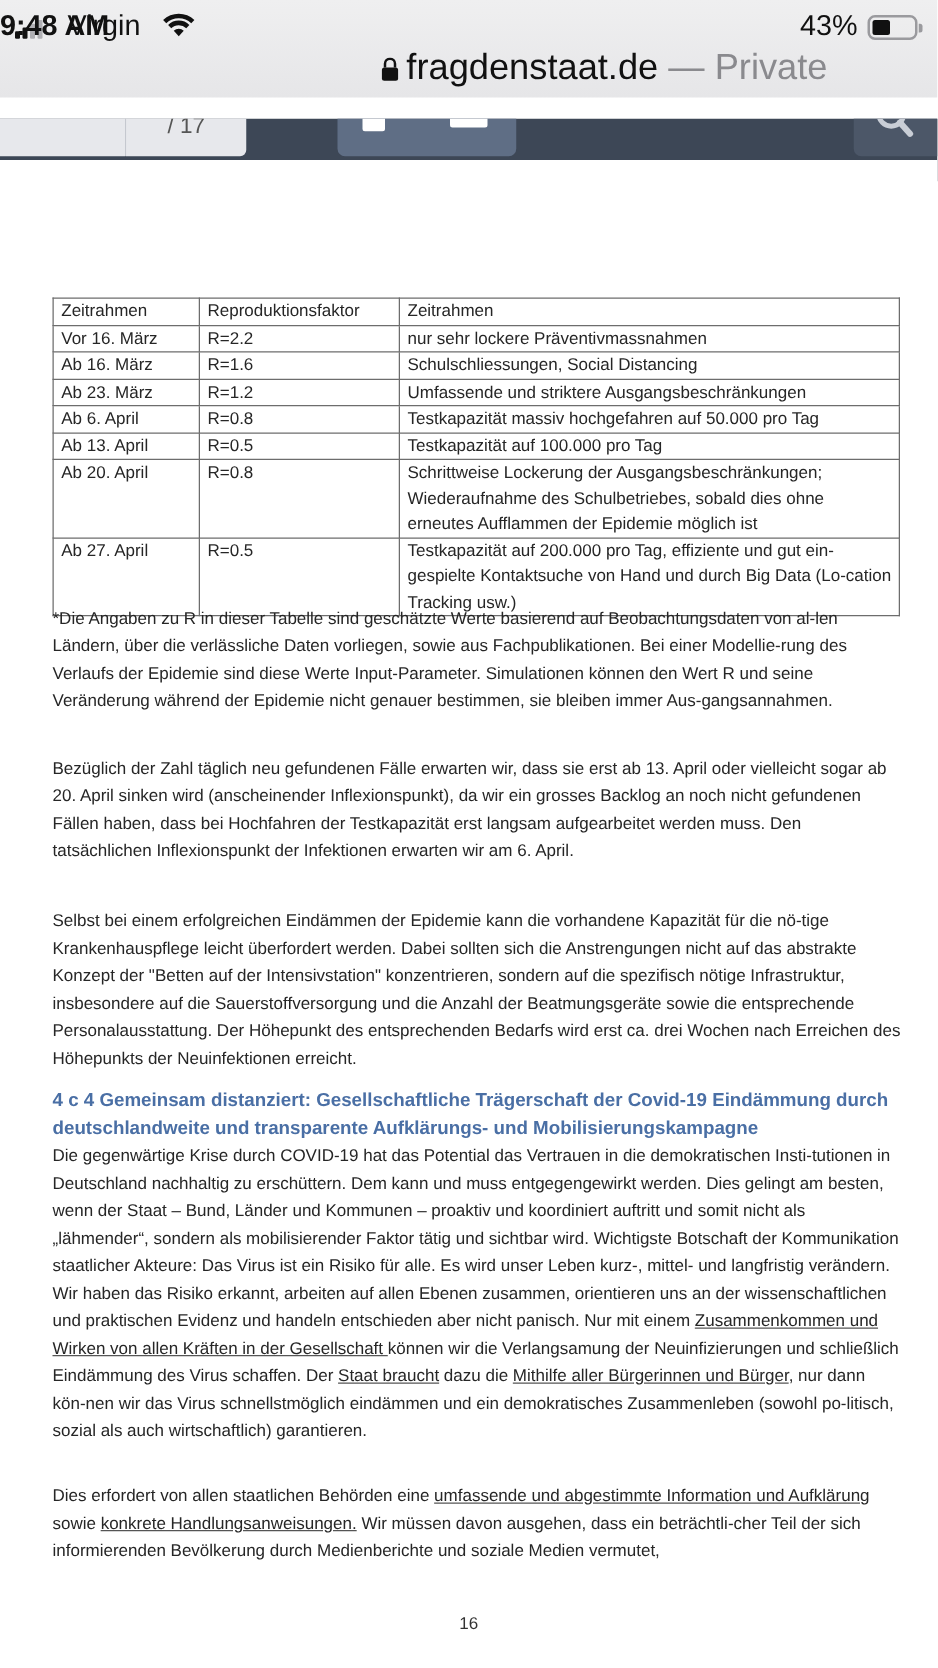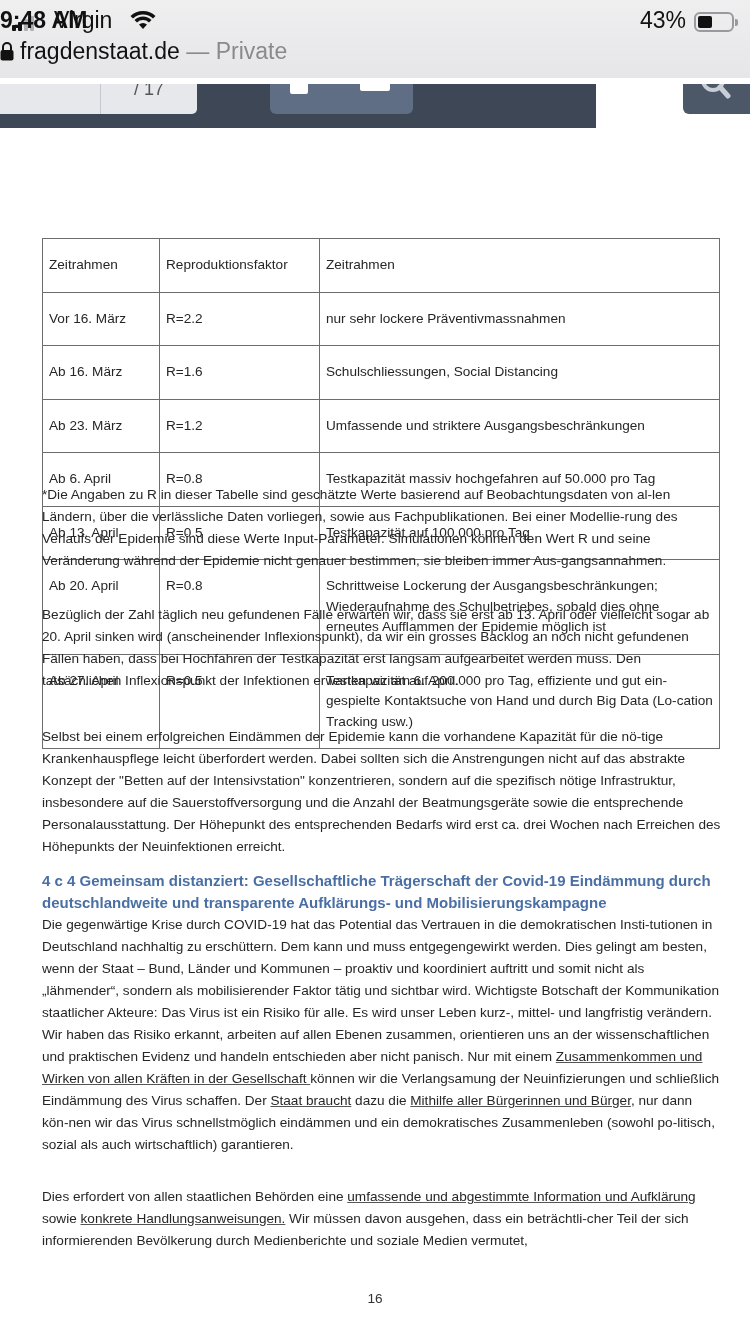--- a/index.html
+++ b/index.html
@@ -16,27 +16,27 @@
     .signal { position: absolute; left: 12px; top: 10px; display: flex; align-items: flex-end; gap: 2px; }
     .signal span { display: block; width: 4px; background: #111; border-radius: 1px; }
     .signal span.off { background: #b0b0b4; }
     .carrier { position: absolute; left: 54px; top: 1px; font-size: 23px; color: #111; }
     .wifi { position: absolute; left: 130px; top: 4px; }
     .clock { position: absolute; left: 0; width: 750px; text-align: left; top: 1px; font-size: 23px; font-weight: bold; color: #111; }
     .battery-pct { position: absolute; right: 64px; top: 1px; font-size: 23px; color: #111; }
     .battery { position: absolute; right: 16px; top: 6px; width: 40px; height: 20px; border: 2px solid #9a9a9e; border-radius: 6px; }
     .battery .fill { position: absolute; left: 2px; top: 2px; width: 14px; height: 12px; background: #111; border-radius: 2px; }
     .battery .nub { position: absolute; right: -6px; top: 5px; width: 3px; height: 7px; background: #9a9a9e; border-radius: 0 2px 2px 0; }
-    .url-row { position: absolute; top: 38px; left: 0; width: 662px; text-align: left; font-size: 23px; color: #111; }
+    .url-row { position: absolute; top: 38px; left: 0; width: 662px; text-align: right; font-size: 29px; color: #111; }
     .url-row .lock { display: inline-block; vertical-align: -2px; margin-right: 6px; }
     .url-row .private { color: #8a8a8e; }
 
     
     .viewer-toolbar {
-      position: absolute; left: 0; top: 84px; width: 596px; height: 50px;
+      position: absolute; left: 0; top: 95px; width: 750px; height: 50px;
       background: #3d4756;
     }
     .page-input-box {
       position: absolute; left: 0; top: 0; width: 100px; height: 30px;
       background: #e7e8ec; border-radius: 0 0 0 0;
     }
     .page-count-box {
       position: absolute; left: 100px; top: 0; width: 97px; height: 30px;
       background: #e7e8ec; border-left: 1px solid #c5c8cf; border-radius: 0 0 5px 0;
       color: #555; font-size: 18px; text-align: center; line-height: 10px; overflow: hidden;
@@ -54,21 +54,21 @@
 
     
     .page { position: absolute; left: 0; top: 128px; width: 750px; height: 1206px; background: #fff; color: #262626; }
     .classification { position: absolute; top: 52px; left: 0; width: 750px; text-align: center; font-size: 13px; font-weight: bold; color: #222; letter-spacing: 0.1px; }
 
     table.r-table {
       position: absolute; left: 42px; top: 110px; width: 678px;
       border-collapse: collapse; font-size: 13.6px; color: #262626;
     }
     table.r-table td {
-      border: 1.5px solid #6d6d6d; padding: 16px 6px; vertical-align: top; line-height: 20.5px;
+      border: 1.5px solid #6d6d6d; padding: 0 6px; vertical-align: top; line-height: 20.5px;
     }
     table.r-table td.c1 { width: 117px; }
     table.r-table td.c2 { width: 160px; }
 
     .para { position: absolute; left: 42px; width: 680px; font-size: 13.6px; line-height: 22px; color: #262626; }
     .heading { position: absolute; left: 42px; width: 690px; font-size: 15px; line-height: 22px; color: #4a6fa5; }
     .ul { text-decoration: underline; text-decoration-color: #555; }
     .page-number { position: absolute; top: 1163px; left: 0; width: 750px; text-align: center; font-size: 13.6px; color: #333; }
   </style>
 </head>

